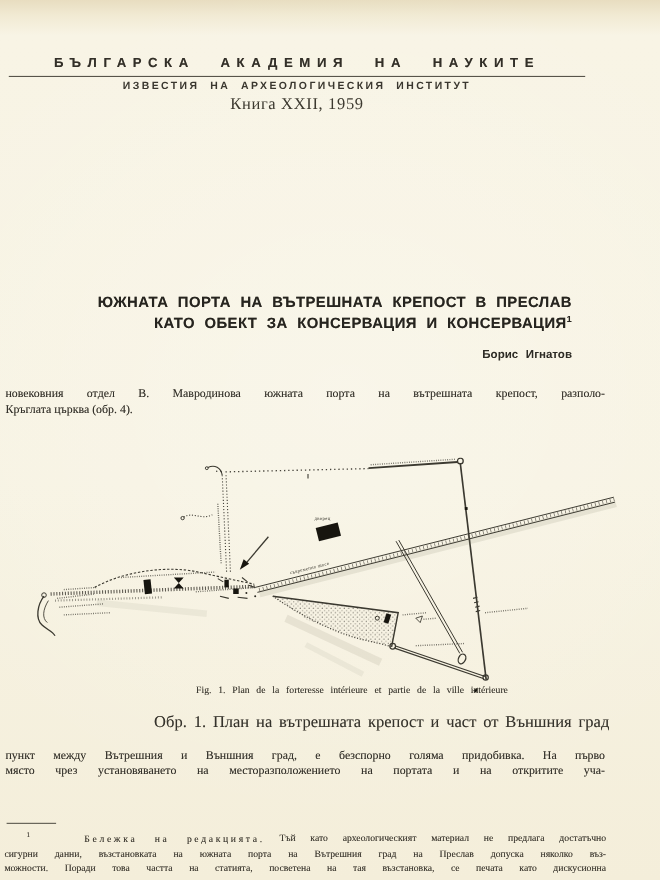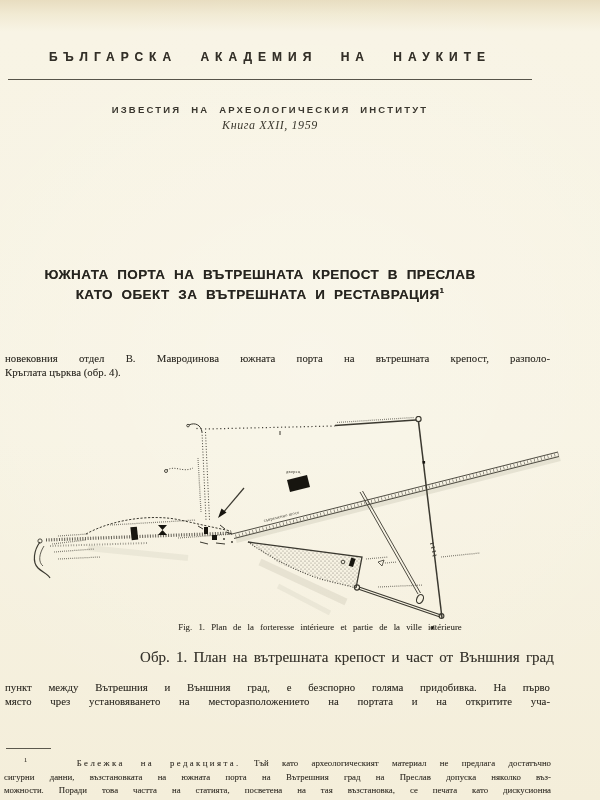--- a/index.html
+++ b/index.html
@@ -7,29 +7,29 @@
     position:relative;width:600px;height:800px;overflow:hidden;
     background:
       radial-gradient(120% 80% at 52% 45%, rgba(255,255,255,.22), rgba(255,255,255,0) 62%),
       linear-gradient(180deg,#e8ddc0 0px,#f1ead3 14px,#f8f4e5 32px,#f7f3e3 55%,#f4eeda 100%);
     font-family:"Liberation Serif", serif;
   }
   .masthead{position:absolute;top:50px;left:8px;width:524px;text-align:center;}
   .academy{
     font-family:"Liberation Sans",sans-serif;font-weight:700;font-size:12px;
     letter-spacing:6px;word-spacing:14px;white-space:nowrap;color:#322f28;
-    padding-bottom:15px;border-bottom:1.4px solid #57544a;
+    padding-bottom:5px;border-bottom:1.4px solid #57544a;
     text-shadow:0 0 .5px rgba(70,60,45,.5);
   }
   .journal{
-    margin-top:24px;font-family:"Liberation Sans",sans-serif;font-weight:700;
+    margin-top:3px;font-family:"Liberation Sans",sans-serif;font-weight:700;
     font-size:9.5px;letter-spacing:2.2px;word-spacing:5px;color:#3a372f;
   }
-  .volume{margin-top:3px;font-size:12px;letter-spacing:.6px;color:#3c392f;font-style:italic;}
-  .titleblock{position:absolute;top:267px;left:0;width:520px;text-align:center;color:#26241f;}
+  .volume{margin-top:3px;font-size:15px;letter-spacing:.6px;color:#3c392f;}
+  .titleblock{position:absolute;top:267px;left:0;width:520px;text-align:right;color:#26241f;}
   .titleblock h1{
     margin:0;font-family:"Liberation Sans",sans-serif;font-weight:700;
     font-size:13.5px;line-height:16px;letter-spacing:.4px;word-spacing:4.5px;
     text-shadow:0 0 .5px rgba(50,45,35,.55);
   }
   .titleblock sup{font-size:8px;}
   .author{
     margin-top:13px;font-family:"Liberation Sans",sans-serif;font-weight:700;
     font-size:10.5px;word-spacing:4px;color:#2d2b25;
   }
@@ -66,21 +66,22 @@
 
 <div class="page">
 
   <header class="masthead">
     <div class="academy">БЪЛГАРСКА АКАДЕМИЯ НА НАУКИТЕ</div>
     <div class="journal">ИЗВЕСТИЯ НА АРХЕОЛОГИЧЕСКИЯ ИНСТИТУТ</div>
     <div class="volume">Книга XXII, 1959</div>
   </header>
 
   <section class="titleblock">
-    <h1><span>ЮЖНАТА ПОРТА НА ВЪТРЕШНАТА КРЕПОСТ В ПРЕСЛАВ</span><br><span>КАТО ОБЕКТ ЗА ВЪТРЕШНАТА И РЕСТАВРАЦИЯ</span><sup>1</sup></h1>
+    <h1><span>ЮЖНАТА ПОРТА НА ВЪТРЕШНАТА КРЕПОСТ В ПРЕСЛАВ</span><br><span>КАТО ОБЕКТ ЗА КОНСЕРВАЦИЯ И КОНСЕРВАЦИЯ</span><sup>1</sup></h1>
+    <div class="author">Борис Игнатов</div>
   </section>
 
   <div class="bodytext par1">
     <div class="jline">новековния отдел В. Мавродинова южната порта на вътрешната крепост, разполо-</div>
     <div>Кръглата църква (обр. 4).</div>
   </div>
 
   <svg class="figure-svg" width="544" height="218" viewBox="0 0 544 218">
 
     <g>

